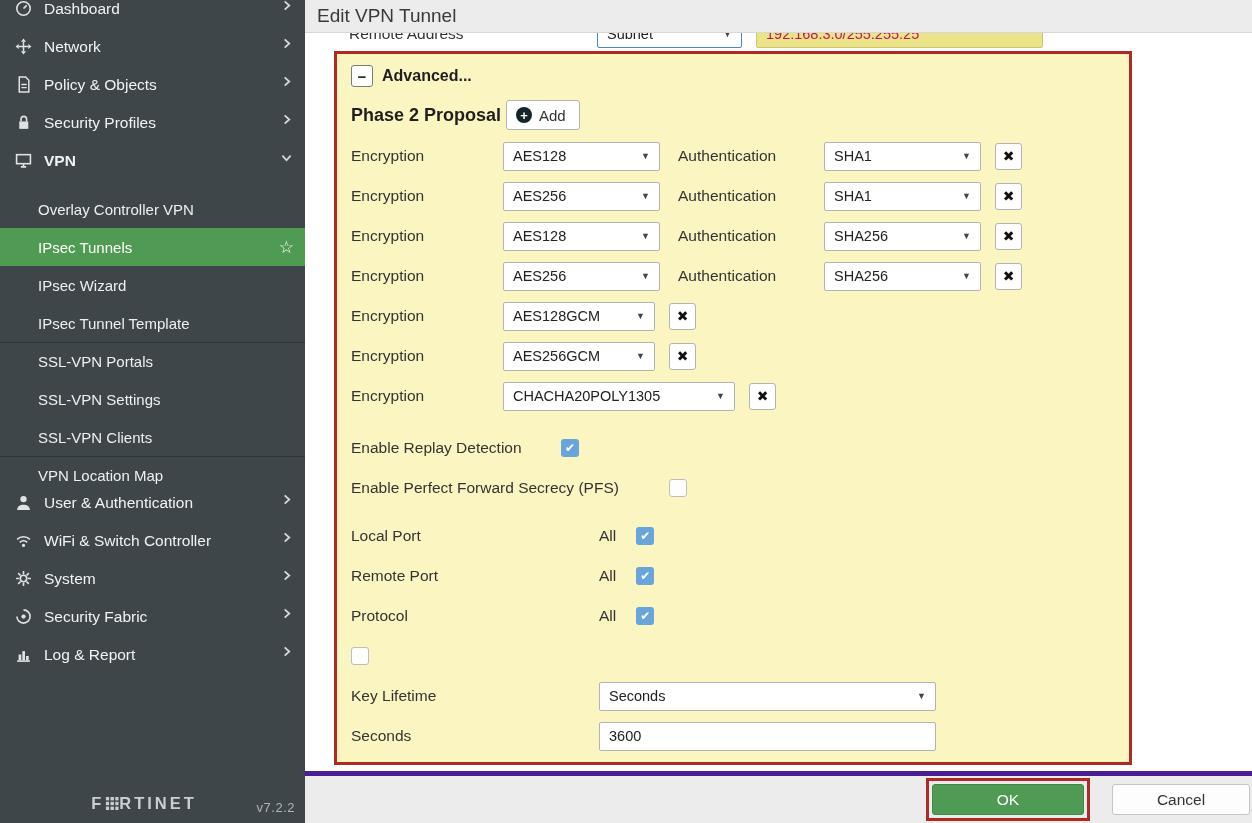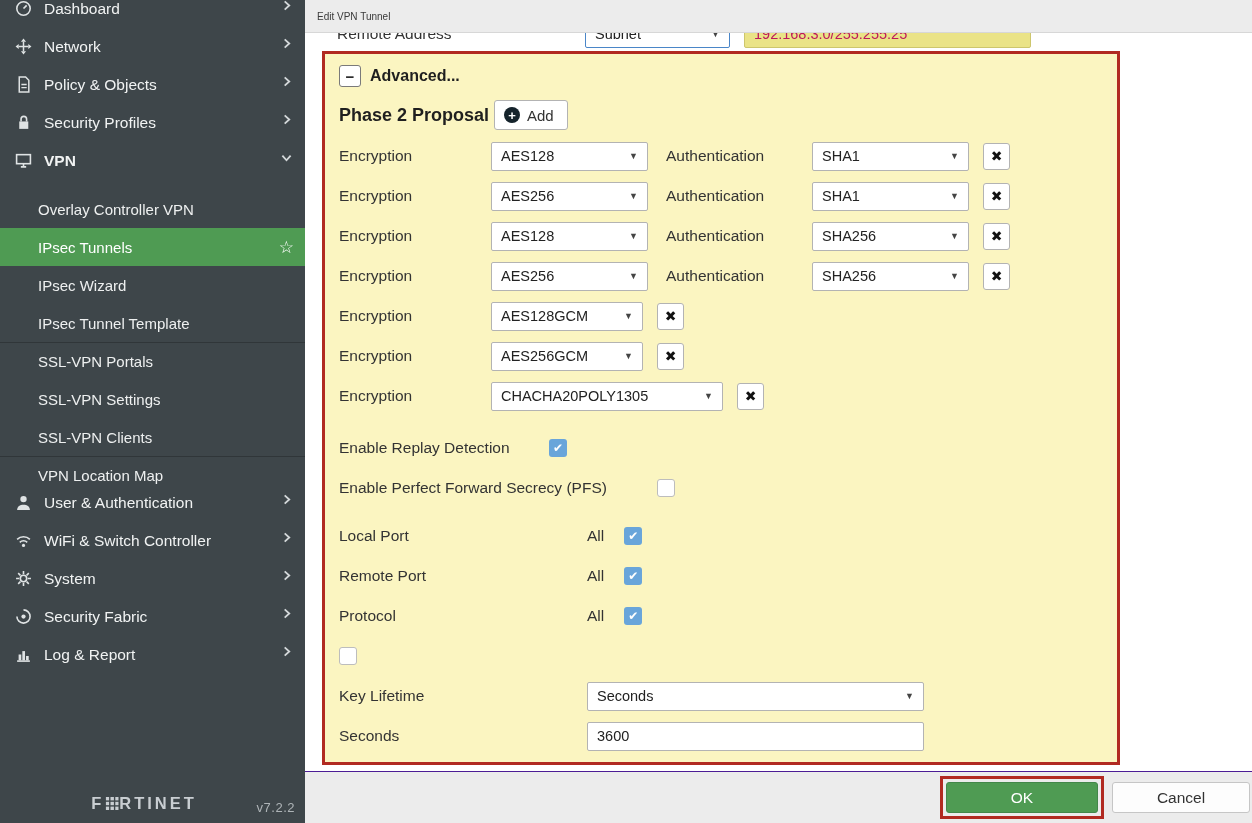--- a/index.html
+++ b/index.html
@@ -22,22 +22,22 @@
   .grp { border-top:1px solid rgba(0,0,0,0.22); }
   .s-bottom { position:absolute; bottom:8px; left:0; right:0; height:26px; }
   .logo { position:absolute; left:50%; transform:translateX(-58%); bottom:2px;
           display:flex; align-items:center; gap:1px; color:#c9ced2; font-weight:bold;
           letter-spacing:3px; font-size:16.5px; }
   .version { position:absolute; right:10px; bottom:0; font-size:13px; color:#aeb4b7; letter-spacing:0.5px; }
 
   
   .main { flex:1; display:flex; flex-direction:column; background:#fff; min-width:0; }
   .titlebar { height:33px; flex:none; background:#ececec; border-bottom:1px solid #d7d7d7;
-              display:flex; align-items:center; padding-left:12px; font-size:10px; color:#3a3a3a; }
-  .content { flex:1; overflow:hidden; padding-left:17px; position:relative; }
+              display:flex; align-items:center; padding-left:12px; font-size:19px; color:#3a3a3a; }
+  .content { flex:1; overflow:hidden; padding-left:29px; position:relative; }
 
   
   .remote-row { display:flex; align-items:center; height:29px; margin-top:-14px; margin-left:15px; }
   .flabel { font-size:15.5px; color:#333; }
   .w248 { width:248px; flex:none; }
   .select { height:29px; background:#fff; border:1px solid #b3b3b3; border-radius:2px;
             display:flex; align-items:center; padding:0 9px; font-size:14.5px; color:#222;
             cursor:pointer; flex:none; }
   .select .caret { margin-left:auto; font-size:9px; color:#444; padding-left:8px; }
   .select.blue { border:1.5px solid #4a86c8; }
@@ -72,22 +72,22 @@
         justify-content:center; flex:none; cursor:pointer; }
   .cb.checked { background:#69a5da; color:#fff; font-size:12px; }
   .cb.un { background:#fff; border:1px solid #bdbdbd; }
   .lbl210 { width:210px; flex:none; }
   .lbl318 { width:318px; flex:none; }
   .all { font-size:15.5px; color:#333; margin-right:20px; }
   .tinput { width:337px; height:29px; border:1px solid #b3b3b3; border-radius:2px; padding:0 9px;
             font-size:14.5px; color:#222; font-family:inherit; background:#fff; }
 
   
-  .footer { height:52px; flex:none; background:#ececec; border-top:1px solid #4c1d95;
-            display:flex; align-items:center; justify-content:flex-end; gap:8px; padding-right:2px; }
+  .footer { height:52px; flex:none; background:#ececec; border-top:5px solid #4c1d95;
+            display:flex; align-items:center; justify-content:flex-end; gap:22px; padding-right:2px; }
   .ok-annot { border:3px solid #b12a21; padding:3px; display:flex; }
   .ok-btn { width:152px; height:31px; background:#4f9b53; color:#fff; border:1px solid #43874a;
             border-radius:3px; font-size:15.5px; cursor:pointer; font-family:inherit; }
   .cancel-btn { width:138px; height:31px; background:#fdfdfd; border:1px solid #c6c6c6;
                 border-radius:3px; font-size:15.5px; color:#333; cursor:pointer; font-family:inherit; }
 </style>
 </head>
 <body>
 
 <div class="app">

